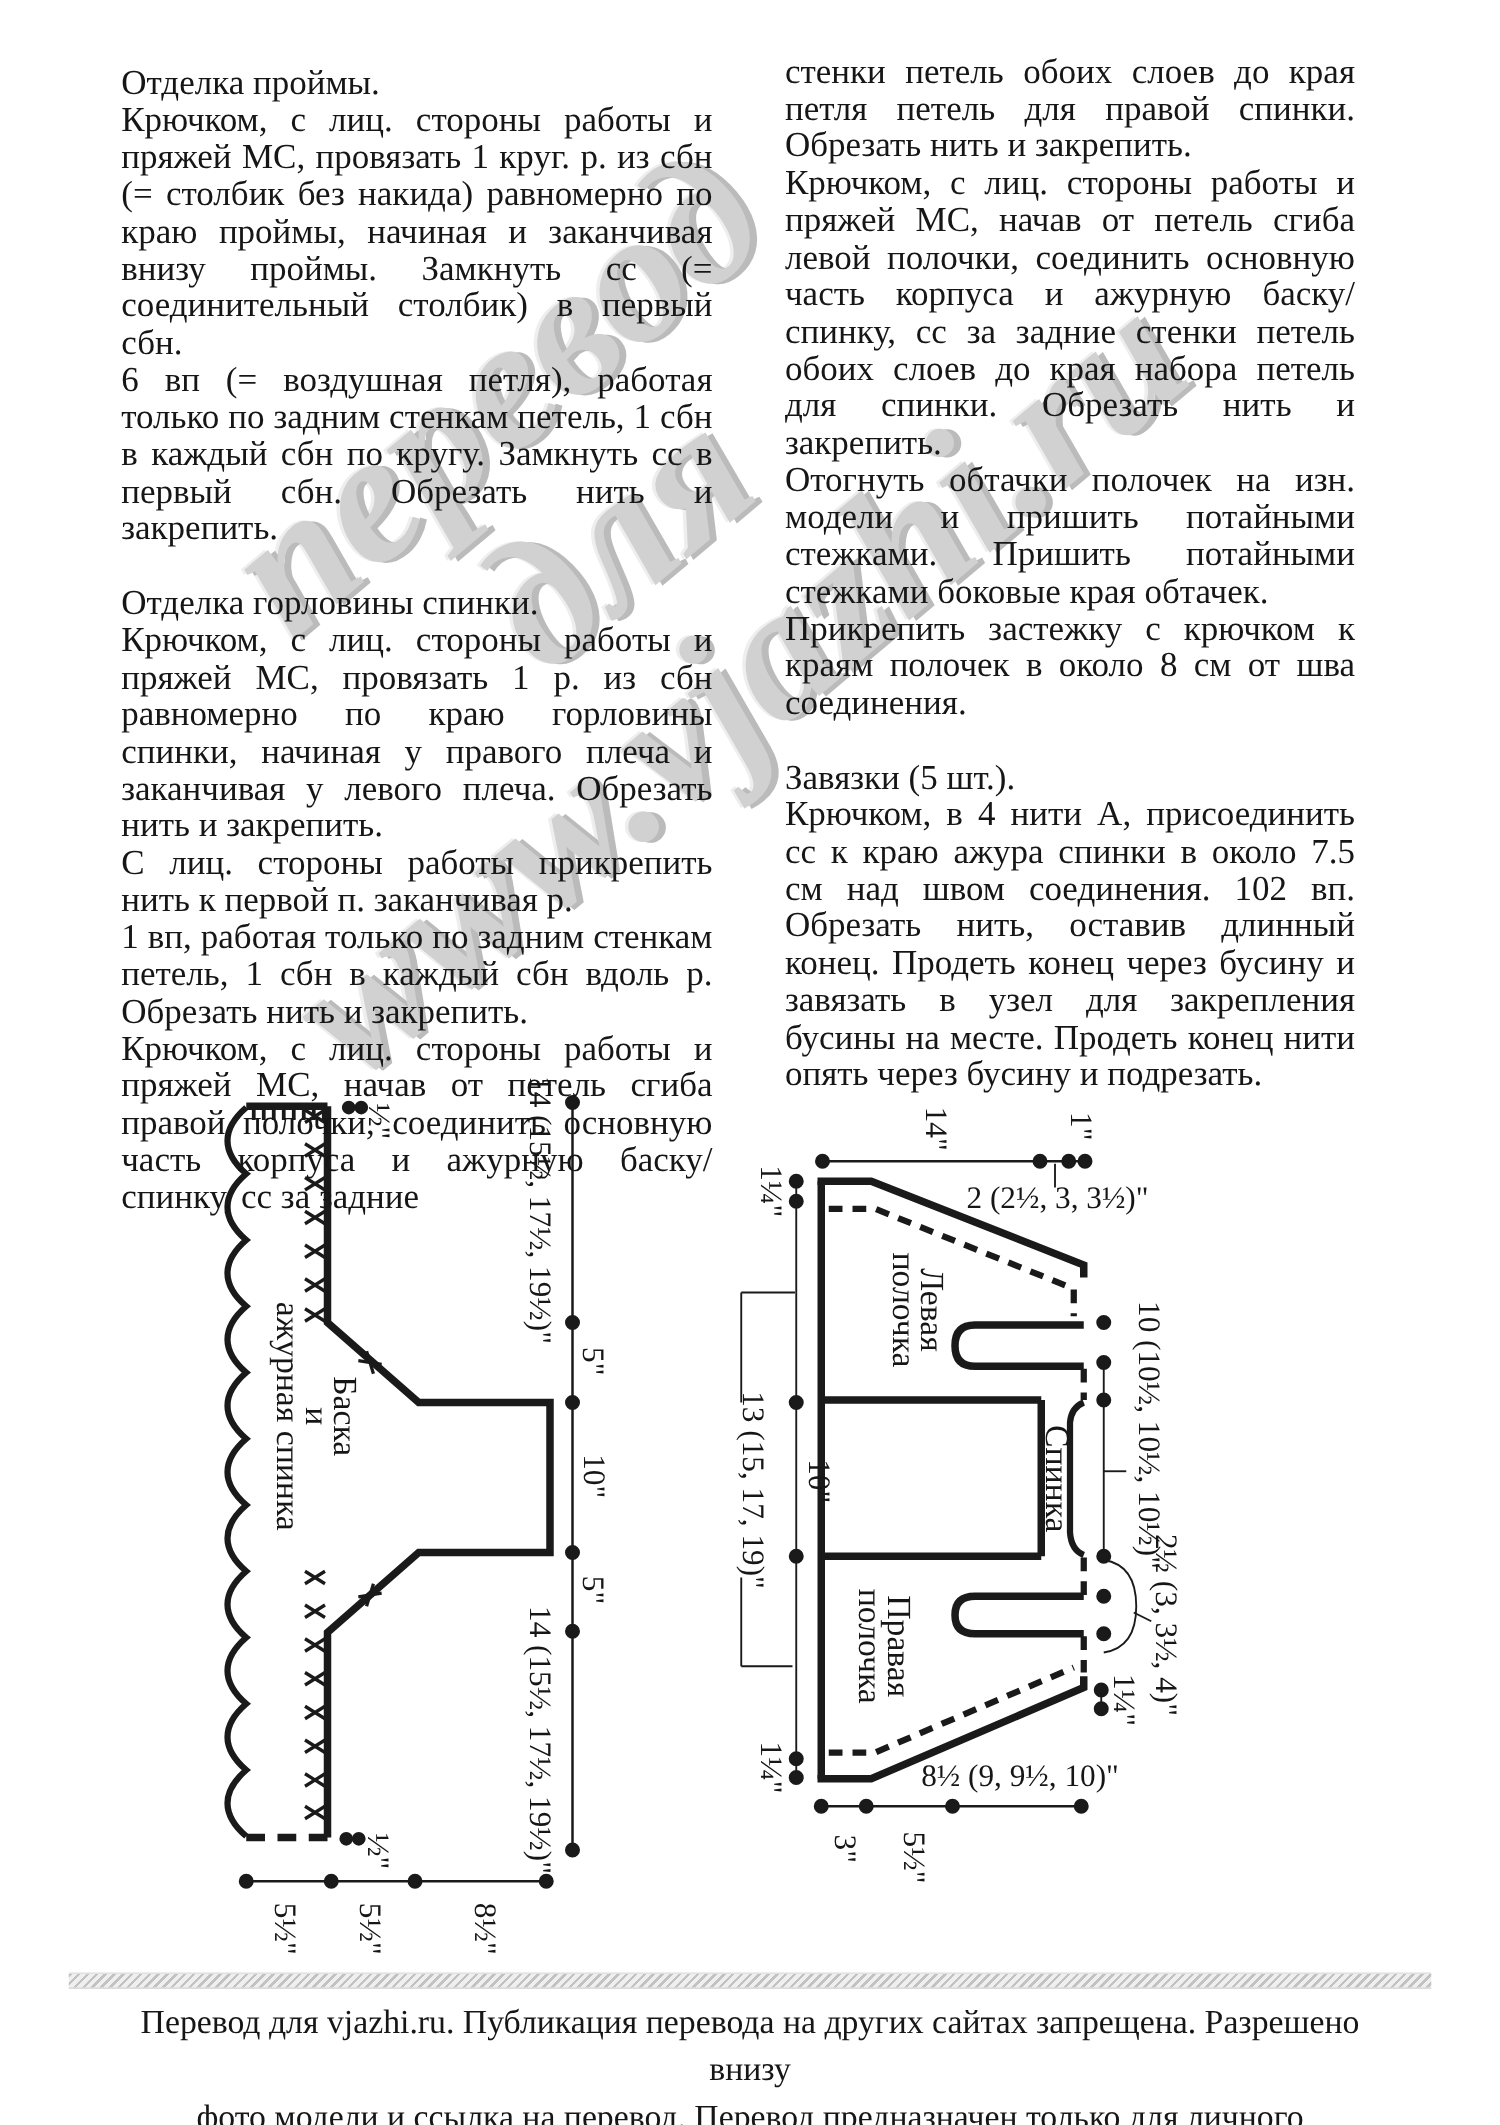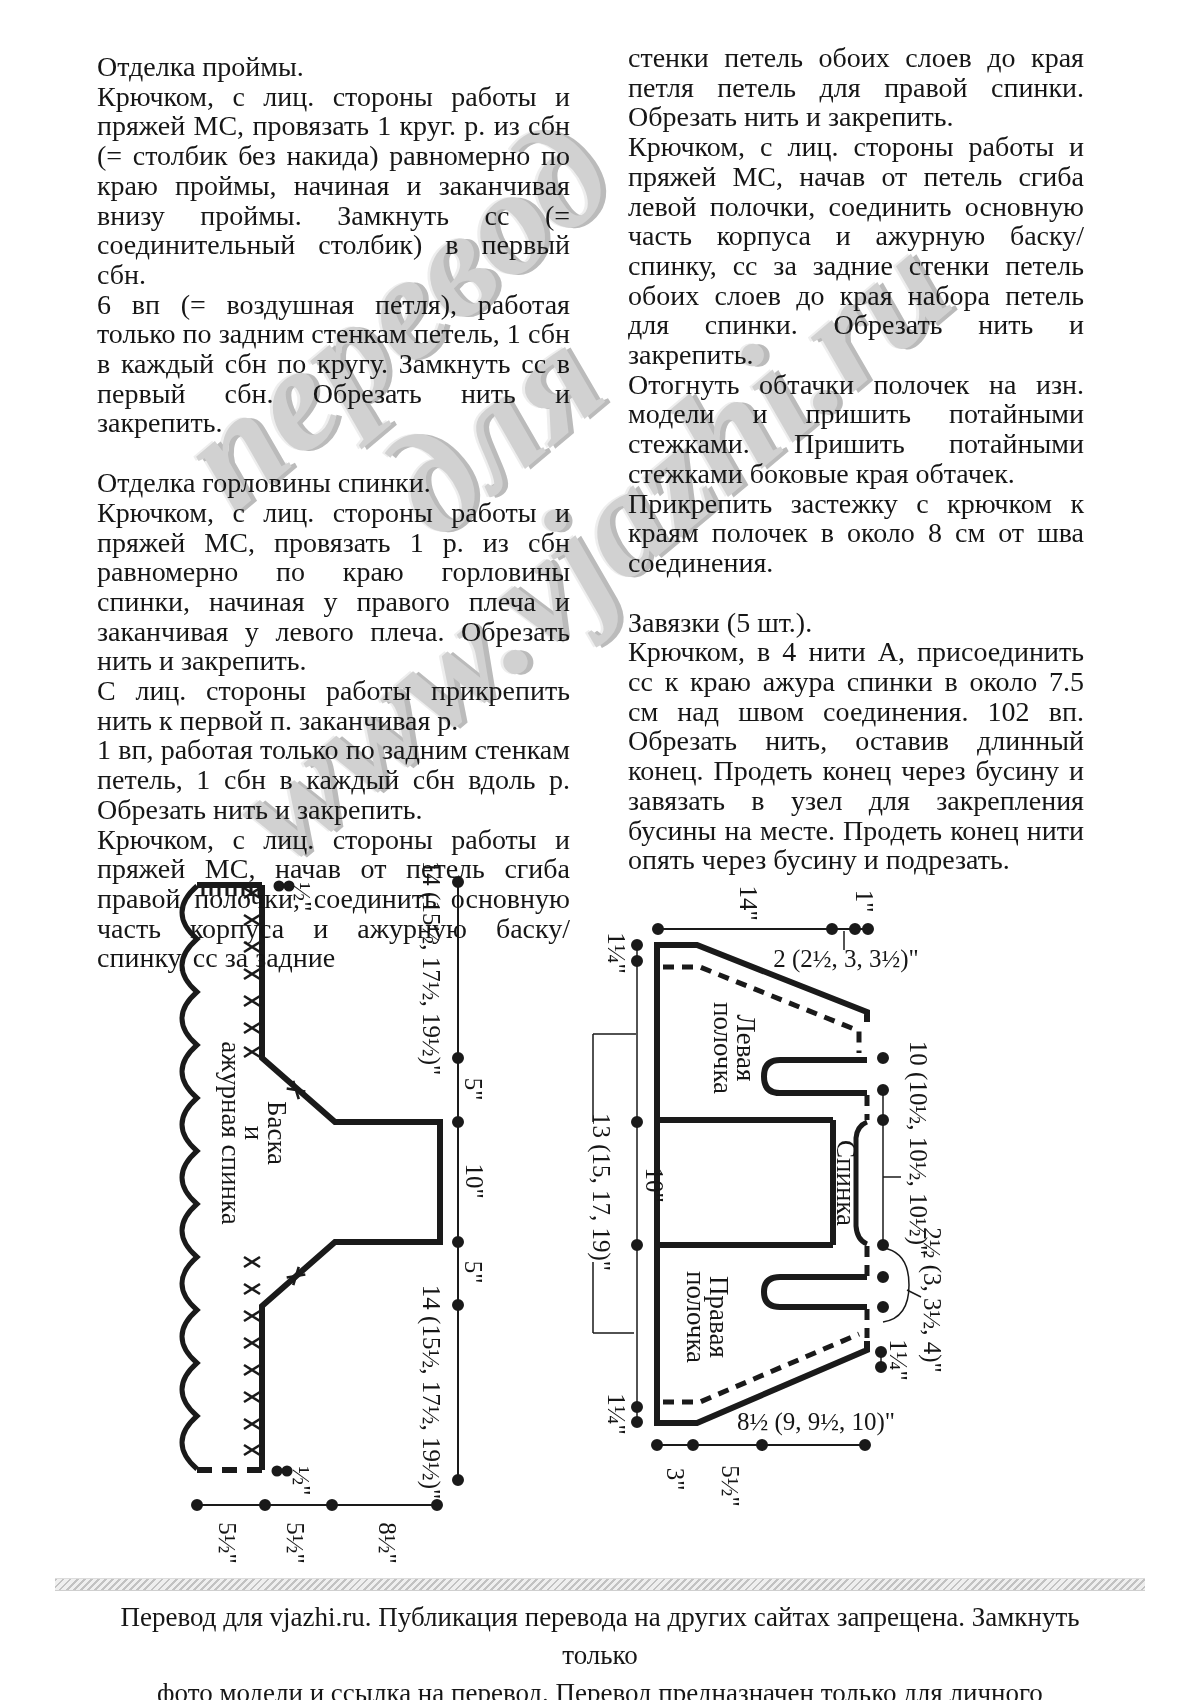--- a/index.html
+++ b/index.html
@@ -236,17 +236,17 @@
   <div class="lbl r90" style="left:918px;top:1148px;">10 (10½, 10½, 10½)"</div>
   <div class="lbl r90" style="left:932px;top:1300px;">2½ (3, 3½, 4)"</div>
   <div class="lbl r90" style="left:898px;top:1360px;">1¼"</div>
   <div class="lbl r90" style="left:616px;top:1414px;">1¼"</div>
   <div class="lbl" style="left:816px;top:1422px;">8½ (9, 9½, 10)"</div>
   <div class="lbl r90" style="left:675px;top:1479px;">3"</div>
   <div class="lbl r90" style="left:730px;top:1486px;">5½"</div>
 
   <div class="footer-bar"></div>
   <div class="footer-text">
-    <p>Перевод для vjazhi.ru. Публикация перевода на других сайтах запрещена. Замкнуть только</p>
+    <p>Перевод для vjazhi.ru. Публикация перевода на других сайтах запрещена. Разрешено внизу</p>
     <p>фото модели и ссылка на перевод.  Перевод предназначен только для личного пользования.</p>
   </div>
 
 </div>
 
 </body></html>

